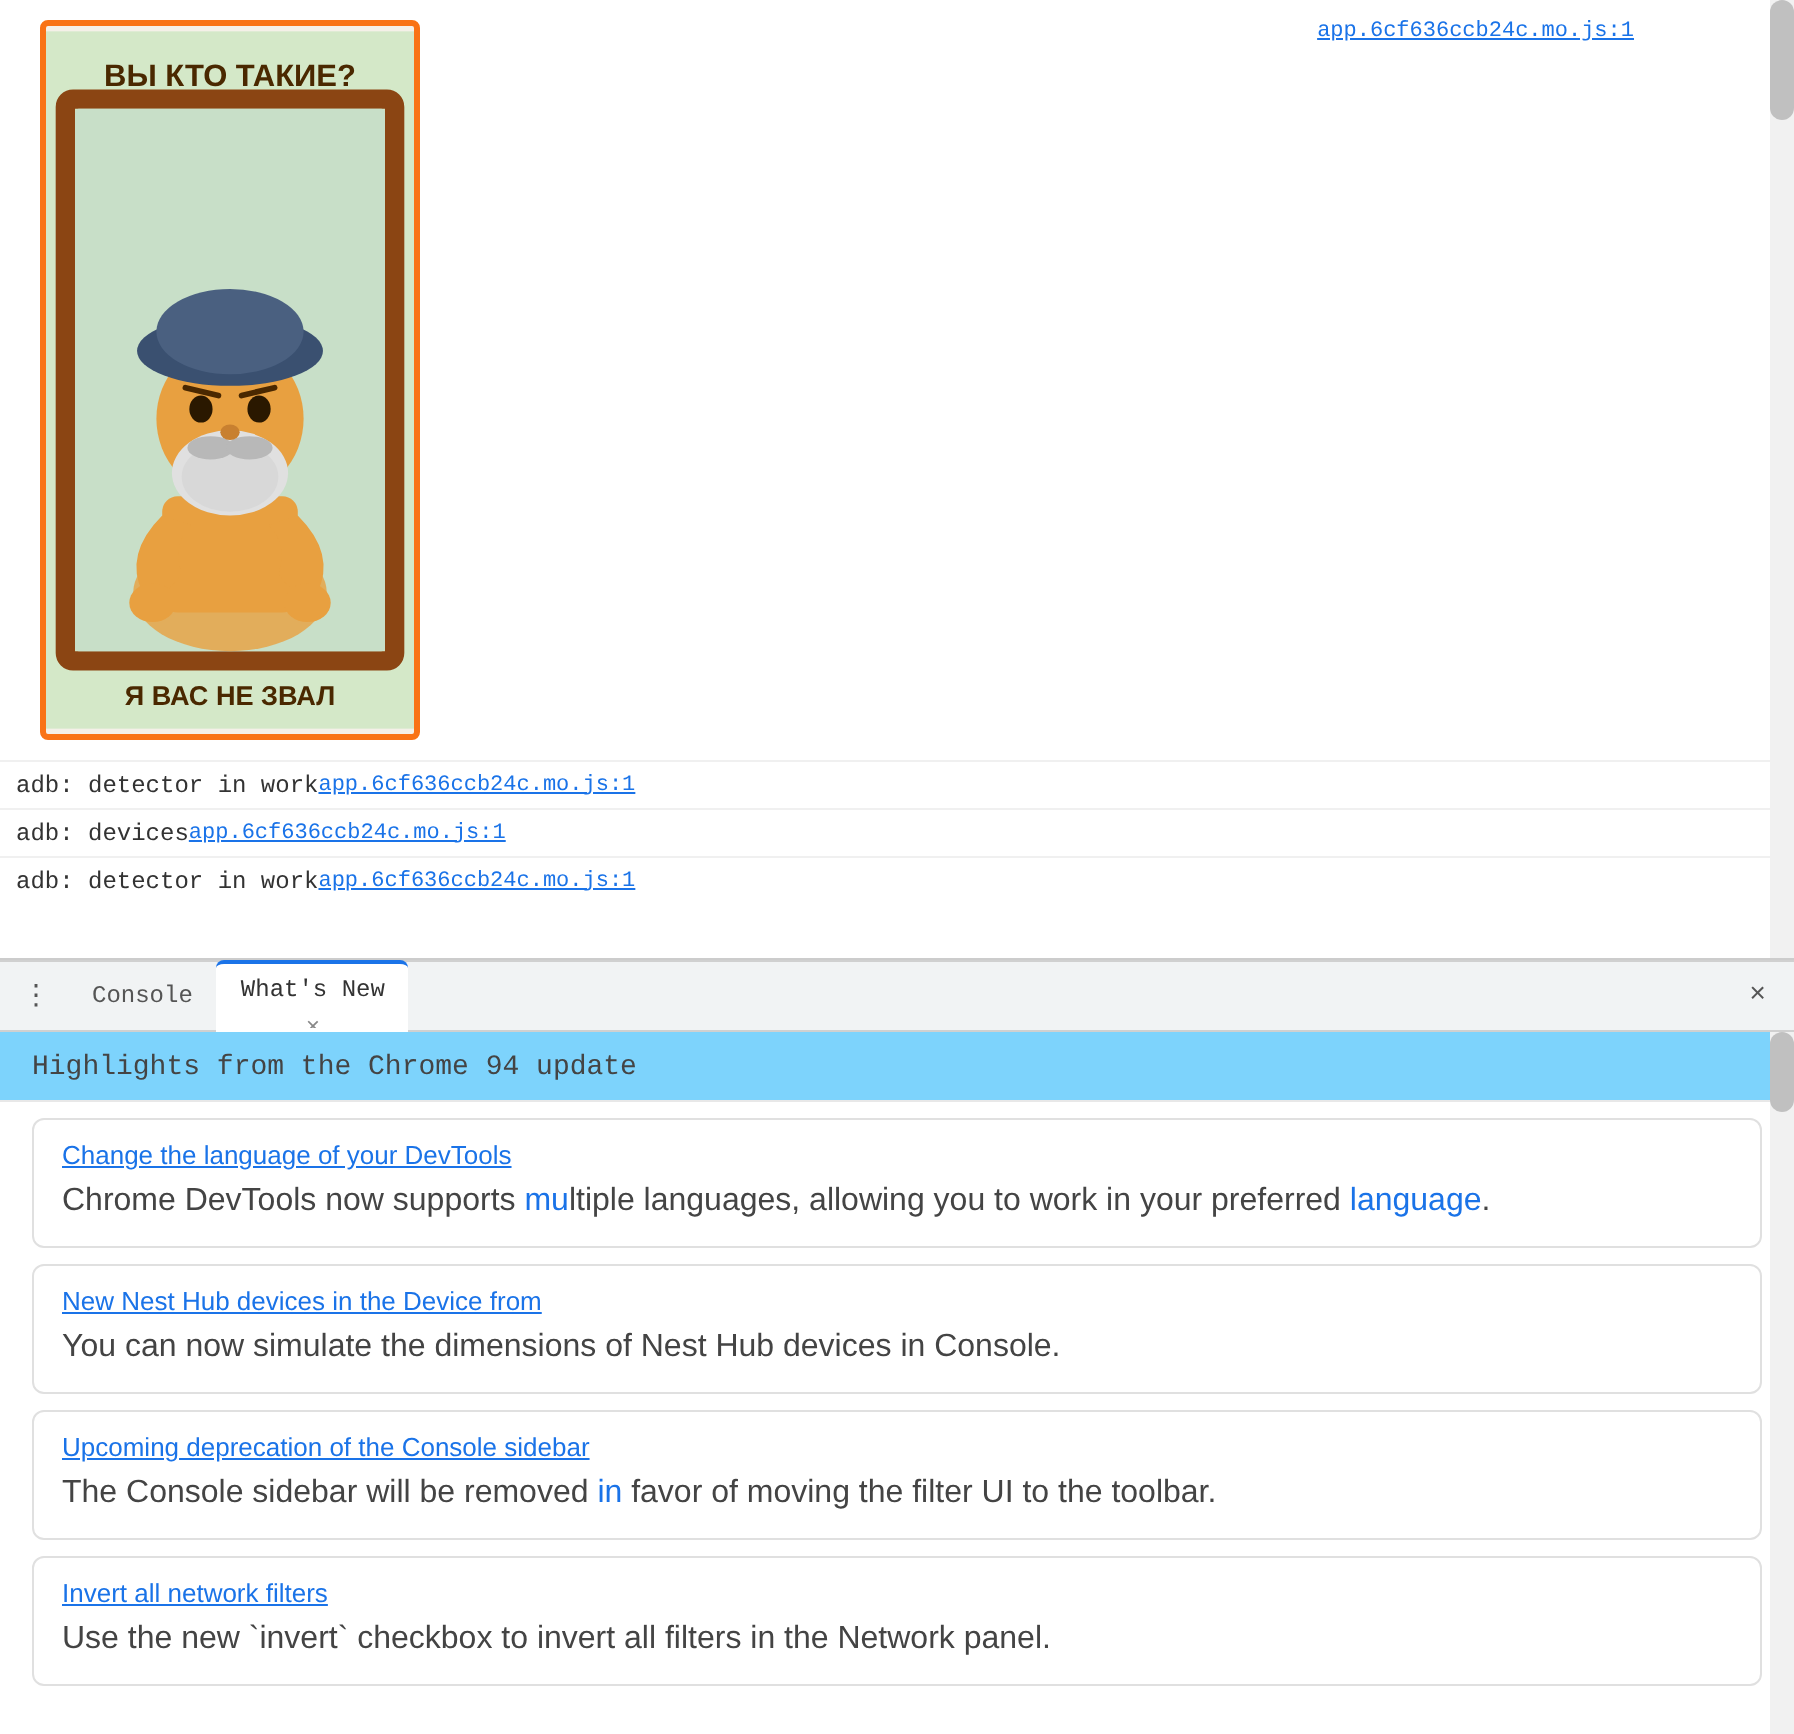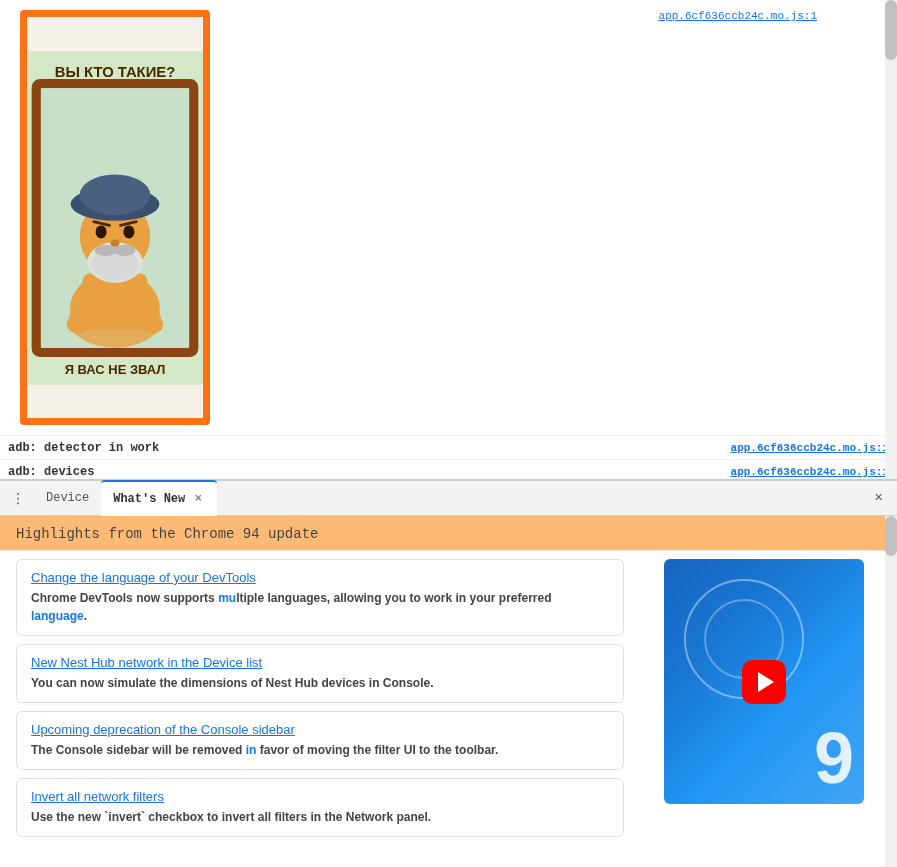--- a/index.html
+++ b/index.html
@@ -22,24 +22,24 @@
     }
 
     .image-section {
       padding: 10px 20px;
       display: flex;
       justify-content: flex-start;
     }
 
     .cartoon-image {
       width: 190px;
-      height: 415px;
+      height: 360px;
       background: #f5f0e8;
       position: relative;
-      border: 7px solid #f97316;
+      border: 3px solid #f97316;
       border-radius: 4px;
       overflow: hidden;
       display: flex;
       align-items: center;
       justify-content: center;
     }
 
     .source-link {
       position: absolute;
       right: 40px;
@@ -48,28 +48,26 @@
       text-decoration: underline;
       cursor: pointer;
     }
 
     .log-lines {
       padding: 0;
     }
 
     .log-line {
       display: flex;
-      justify-content: space-between;
       align-items: center;
       padding: 4px 8px;
       font-size: 12px;
       color: #333333;
       border-top: 1px solid #f0f0f0;
       min-height: 24px;
-      font-weight: bold;
     }
 
     .log-text {
       font-family: 'Consolas', 'Courier New', monospace;
       color: #333;
     }
 
     .log-source {
       font-family: 'Consolas', 'Courier New', monospace;
       color: #1a73e8;
@@ -134,21 +132,22 @@
       height: 36px;
       position: relative;
       white-space: nowrap;
       gap: 6px;
     }
 
     .tab-item.active {
       background: #ffffff;
       color: #333333;
       border-top: 2px solid #1a73e8;
-      font-weight: 700;
+      font-weight: 400;
+      flex-direction: column;
     }
 
     .tab-item.active::after {
       content: '';
       position: absolute;
       bottom: 0;
       left: 0; right: 0;
       height: 2px;
       background: #ffffff;
     }
@@ -180,28 +179,29 @@
       overflow-y: auto;
       overflow-x: hidden;
       position: relative;
     }
 
     .whats-new-header {
       padding: 10px 16px 8px;
       font-size: 14px;
       color: #444444;
       border-bottom: 1px solid #e8e8e8;
-      background: #fdba74;
+      background: #7dd3fc;
     }
 
     .whats-new-content {
       display: flex;
-      gap: 16px;
+      gap: 0;
       height: calc(100% - 40px);
       overflow: hidden;
+      flex-direction: column;
     }
 
     .whats-new-list {
       flex: 0 0 640px;
       padding: 8px 16px;
       overflow-y: auto;
     }
 
     .feature-item {
       border: 1px solid #e0e0e0;
@@ -214,25 +214,24 @@
     .feature-title {
       font-size: 13px;
       color: #1a73e8;
       font-family: Arial, sans-serif;
       font-weight: 500;
       margin-bottom: 4px;
       text-decoration: underline;
     }
 
     .feature-desc {
-      font-size: 12px;
+      font-size: 16px;
       color: #444444;
       font-family: Arial, sans-serif;
       line-height: 1.5;
-      font-weight: bold;
     }
 
     .video-thumbnail {
       flex: 0 0 210px;
       padding: 8px 8px;
     }
 
     .video-box {
       width: 200px;
       height: 245px;
@@ -397,21 +396,21 @@
 
   <div class="scrollbar-track">
     <div class="scrollbar-thumb"></div>
   </div>
 </div>
 
 <div class="tab-bar">
   <div class="tab-menu-icon">⋮</div>
 
   <div class="tab-item">
-    <span>Device</span>
+    <span>Console</span>
   </div>
 
   <div class="tab-item active">
     <span>What's New</span>
     <span class="tab-close">×</span>
   </div>
 
   <div style="margin-left:auto; display:flex; align-items:center;">
     <span class="tab-bar-close">×</span>
   </div>
@@ -426,21 +425,21 @@
     <div class="whats-new-list">
 
       <div class="feature-item">
         <div class="feature-title">Change the language of your DevTools</div>
         <div class="feature-desc">
           Chrome DevTools now supports <span class="highlight-blue">mu</span>ltiple languages, allowing you to work in your preferred <span class="highlight-blue">language</span>.
         </div>
       </div>
 
       <div class="feature-item">
-        <div class="feature-title">New Nest Hub network in the Device list</div>
+        <div class="feature-title">New Nest Hub devices in the Device from</div>
         <div class="feature-desc">You can now simulate the dimensions of Nest Hub devices in Console.</div>
       </div>
 
       <div class="feature-item">
         <div class="feature-title">Upcoming deprecation of the Console sidebar</div>
         <div class="feature-desc">
           The Console sidebar will be removed <span class="highlight-blue">in</span> favor of moving the filter UI to the toolbar.
         </div>
       </div>
 

